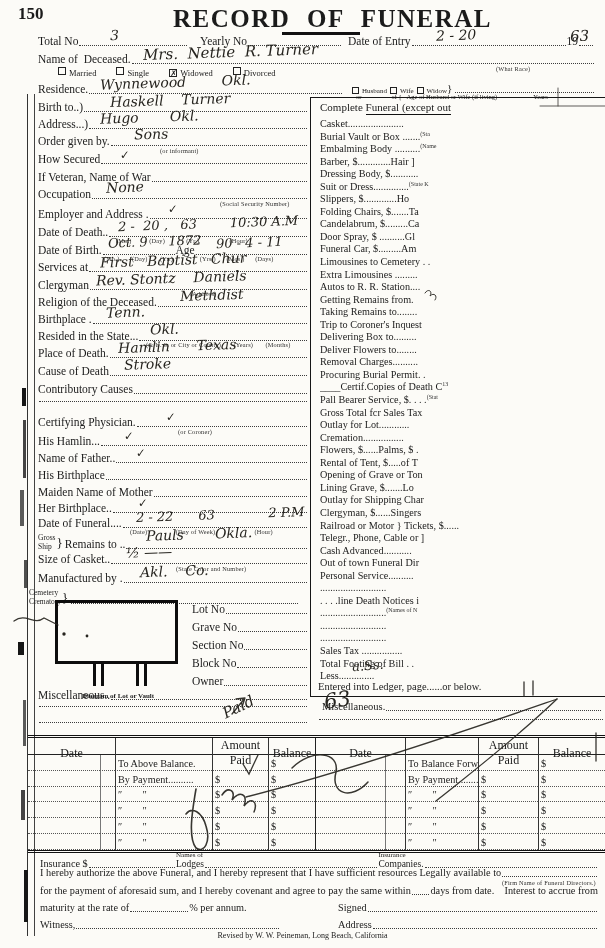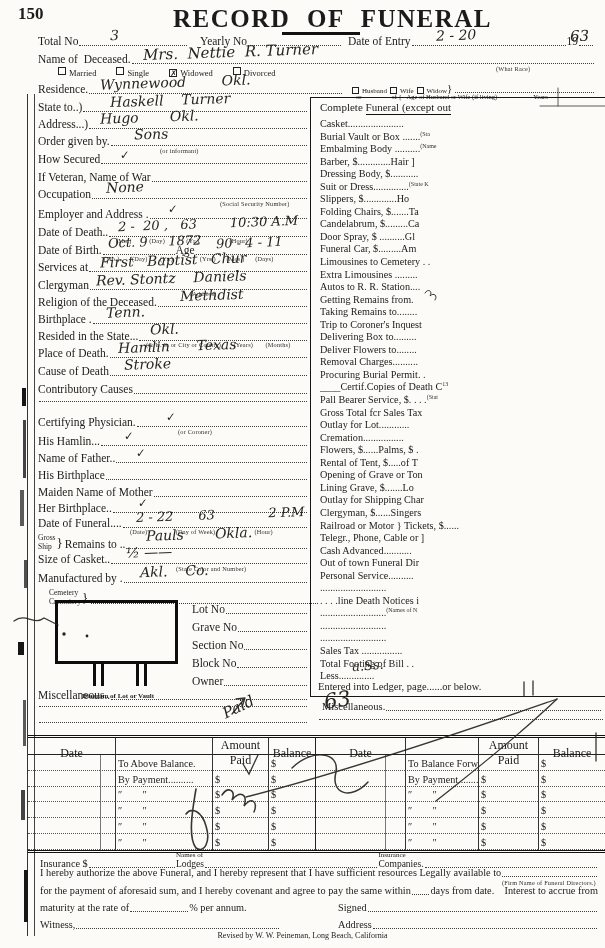--- a/index.html
+++ b/index.html
@@ -103,21 +103,21 @@
   </div>
   <div class="line" style="left:356px;top:93px;width:239px;font-size:6.5px">
     <span>or</span><span class="dfill" style="width:28px"></span>
     <span>of {</span>
     <span style="width:5px"> </span>
     <span>Age of Husband or Wife (if living)</span><span class="dfill" style="width:34px"></span>
     <span>Years</span>
   </div>
 
   <div class="line" style="left:38px;top:101px;width:270px">
-    <span class="lbl">State to..)</span><span class="dots"></span>
+    <span class="lbl">Birth to..)</span><span class="dots"></span>
     <span class="hw" style="left:72px;top:-9px">Haskell    Turner</span>
   </div>
   <div class="line" style="left:38px;top:118px;width:270px">
     <span class="lbl">Address...)</span><span class="dots"></span>
     <span class="hw" style="left:62px;top:-9px">Hugo       Okl.</span>
   </div>
   <div class="line" style="left:38px;top:135px;width:270px">
     <span class="lbl">Order given by.</span><span class="dots"></span>
     <span class="hw" style="left:96px;top:-9px">Sons</span>
     <span class="sub" style="left:122px;top:12px">(or informant)</span>
@@ -220,21 +220,21 @@
   </div>
   <div class="line" style="left:38px;top:553px;width:270px">
     <span class="lbl">Size of Casket..</span><span class="dots"></span>
     <span class="hw" style="left:88px;top:-9px">½ ——</span>
     <span class="sub" style="left:138px;top:12px">(State Color and Number)</span>
   </div>
   <div class="line" style="left:38px;top:572px;width:270px">
     <span class="lbl">Manufactured by .</span><span class="dots"></span>
     <span class="hw" style="left:102px;top:-9px">Akl.    Co.</span>
   </div>
-  <div class="line" style="left:49px;top:588px;width:270px">
+  <div class="line" style="left:29px;top:588px;width:270px">
     <span class="stack"><span>Cemetery</span><span>Crematory</span></span>
     <span class="brace">}</span>
     <span class="dots"></span>
   </div>
 
   <div id="diagram"></div>
   <div class="leg" style="left:93px"></div>
   <div class="leg" style="left:136px"></div>
   <div id="diagram-caption">Diagram of Lot or Vault</div>
 

